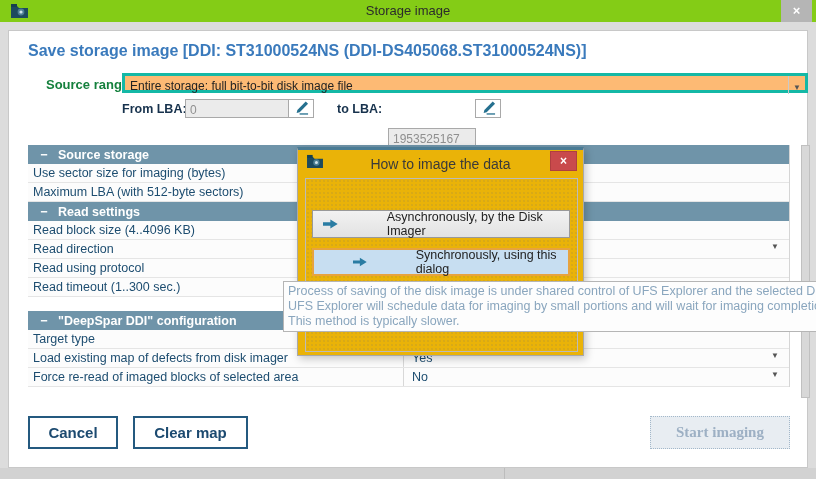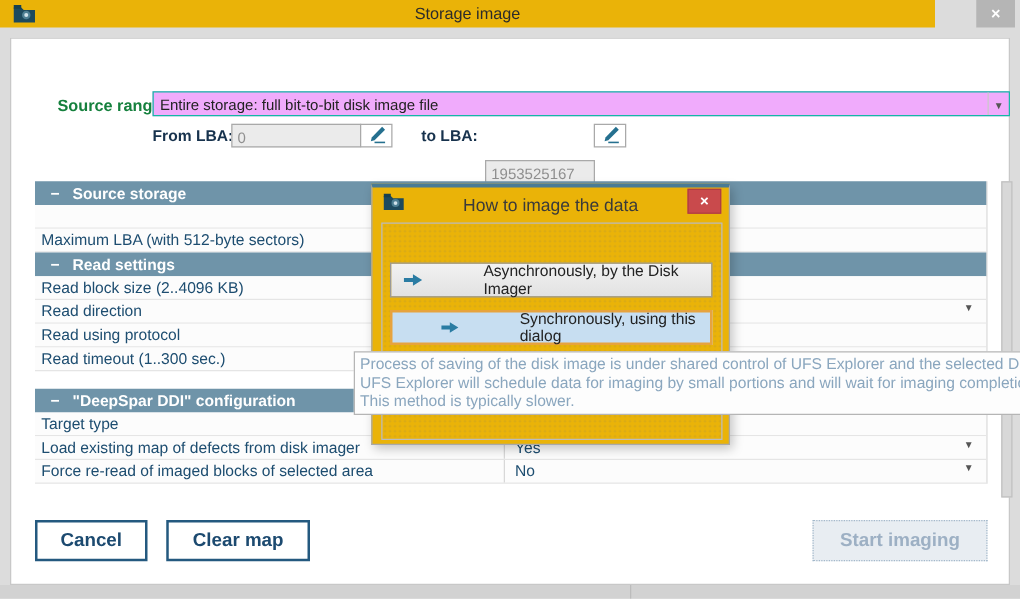--- a/index.html
+++ b/index.html
@@ -5,34 +5,34 @@
   html,body{margin:0;padding:0;}
   body{
     width:816px;height:479px;overflow:hidden;position:relative;
     font-family:"Liberation Sans","DejaVu Sans",sans-serif;
     background:#dcdcdc;
   }
   .dots{background-image:radial-gradient(rgba(110,110,110,0.14) 1px,transparent 1px);background-size:4px 4px;}
   #window{position:absolute;inset:0;}
 
   
-  .titlebar{position:absolute;left:0;top:0;width:748px;height:22px;background:#eab308;}
+  .titlebar{position:absolute;left:0;top:0;width:816px;height:22px;background:#84cc16;}
   .apptitle{position:absolute;left:0;top:3px;width:100%;text-align:center;font-size:13px;color:#2b2b2b;}
   .appicon{position:absolute;left:10px;top:3px;}
   .winclose{position:absolute;left:781px;top:0;width:31px;height:22px;background:#b5b5b5;
     color:#fff;font-weight:bold;font-size:13px;text-align:center;line-height:21px;cursor:default;}
 
   
   .panel{position:absolute;left:8px;top:30px;width:800px;height:438px;background:#ffffff;border:1px solid #c8c8c8;box-sizing:border-box;}
 
   .heading{position:absolute;left:28px;top:42px;font-size:16px;font-weight:bold;color:var(--accent,#3a7abc);}
 
   
   .srclabel{position:absolute;left:46px;top:77px;font-size:13px;font-weight:bold;color:#15803d;}
-  .combo{position:absolute;left:122px;top:73px;width:686px;height:20px;border:1px solid #14b8a6;background:#f0abfc;box-sizing:border-box;}
+  .combo{position:absolute;left:122px;top:73px;width:686px;height:20px;border:3px solid #14b8a6;background:#fdba74;box-sizing:border-box;}
   .combo .val{position:absolute;left:5px;top:3px;font-size:12px;color:#222;white-space:nowrap;}
   .combo .abox{position:absolute;right:0;top:0;width:16px;height:18px;border-left:1px solid #c9c9c9;text-align:center;}
   .ddglyph{font-size:8px;color:#555;line-height:18px;}
 
   .lbarow{position:absolute;left:0;top:99px;width:816px;height:20px;}
   .lbl{position:absolute;font-size:12.5px;font-weight:bold;color:#17324d;top:3px;}
   .lbox{position:absolute;top:0;height:19px;background:#ebebeb;border:1px solid #a9a9a9;box-sizing:border-box;
     font-size:12px;color:#8f8f8f;padding:2px 4px 0 4px;}
   .pencilbtn{position:absolute;top:0;width:26px;height:19px;background:#fff;border:1px solid #a9a9a9;box-sizing:border-box;text-align:center;cursor:pointer;}
 
@@ -64,21 +64,21 @@
   .opt.sel{background:var(--highlight_bg,#c7def1);border:2px solid var(--highlight_border,#e7a33e);padding-left:39px;}
   .oarr{margin-right:9px;}
   .oarr path{fill:var(--arrow,#2a7ca3);}
   .tooltip{position:absolute;left:283px;top:281px;width:562px;background:#fdfdfd;border:1px solid #b5b5b5;
     box-sizing:border-box;padding:2px 4px;z-index:20;}
   .tooltip div{font-size:12.5px;line-height:15px;color:#8aa6be;white-space:nowrap;}
 
   
   .btn{position:absolute;top:416px;height:33px;background:#fff;border:2px solid #24597f;box-sizing:border-box;
     color:#1c4a70;font-weight:bold;font-size:15px;text-align:center;line-height:29px;cursor:pointer;}
-  .btn.disabled{background:#e8edf2;border:1px dotted #a3b8ca;color:#9db0c4;line-height:31px;cursor:default;}
+  .btn.disabled{background:#e8edf2;border:1px dotted #a3b8ca;color:#9db0c4;line-height:31px;cursor:default;font-family:Liberation Serif, serif;}
   .seam{position:absolute;left:504px;top:468px;width:1px;height:11px;background:#bcbcbc;}
   .bottomstrip{position:absolute;left:0;top:468px;width:816px;height:11px;background:#d2d2d2;}
 </style>
 </head>
 <body>
 
 <div id="window">
 
   <div class="titlebar dots">
     <span class="appicon">
@@ -88,20 +88,21 @@
         <circle cx="11" cy="9" r="3.4" fill="#4d7f93"></circle>
         <circle cx="11" cy="9" r="1.6" fill="#cfe2ea"></circle>
       </svg>
     </span>
     <div class="apptitle">Storage image</div>
     <div class="winclose">×</div>
   </div>
 
   <div class="panel"></div>
 
+  <div class="heading">Save storage image [DDI: ST31000524NS (DDI-DS405068.ST31000524NS)]</div>
 
   <div class="srclabel">Source range:</div>
   <div class="combo">
     <span class="val">Entire storage: full bit-to-bit disk image file</span>
     <span class="abox"><span class="ddglyph">▼</span></span>
   </div>
 
   <div class="lbarow">
     <span class="lbl" style="left:122px;">From LBA:</span>
     <input class="lbox" style="left: 185px; width: 104px;" disabled="" value="0">
@@ -120,32 +121,33 @@
       </svg>
     </span>
   </div>
 
   <div class="table">
       <div class="trow thead">
         <span class="collapse">−</span>
         <span class="hlabel">Source storage</span>
       </div>
       <div class="trow titem dots">
+        <div class="cl">Use sector size for imaging (bytes)</div>
         <div class="cr"><span></span></div>
       </div>
       <div class="trow titem dots">
         <div class="cl">Maximum LBA (with 512-byte sectors)</div>
         <div class="cr"><span></span></div>
       </div>
       <div class="trow thead">
         <span class="collapse">−</span>
         <span class="hlabel">Read settings</span>
       </div>
       <div class="trow titem dots">
-        <div class="cl">Read block size (2..4096 KB)</div>
+        <div class="cl">Read block size (4..4096 KB)</div>
         <div class="cr"><span></span></div>
       </div>
       <div class="trow titem dots">
         <div class="cl">Read direction</div>
         <div class="cr"><span></span><span class="dd">▼</span></div>
       </div>
       <div class="trow titem dots">
         <div class="cl">Read using protocol</div>
         <div class="cr"><span></span></div>
       </div>

